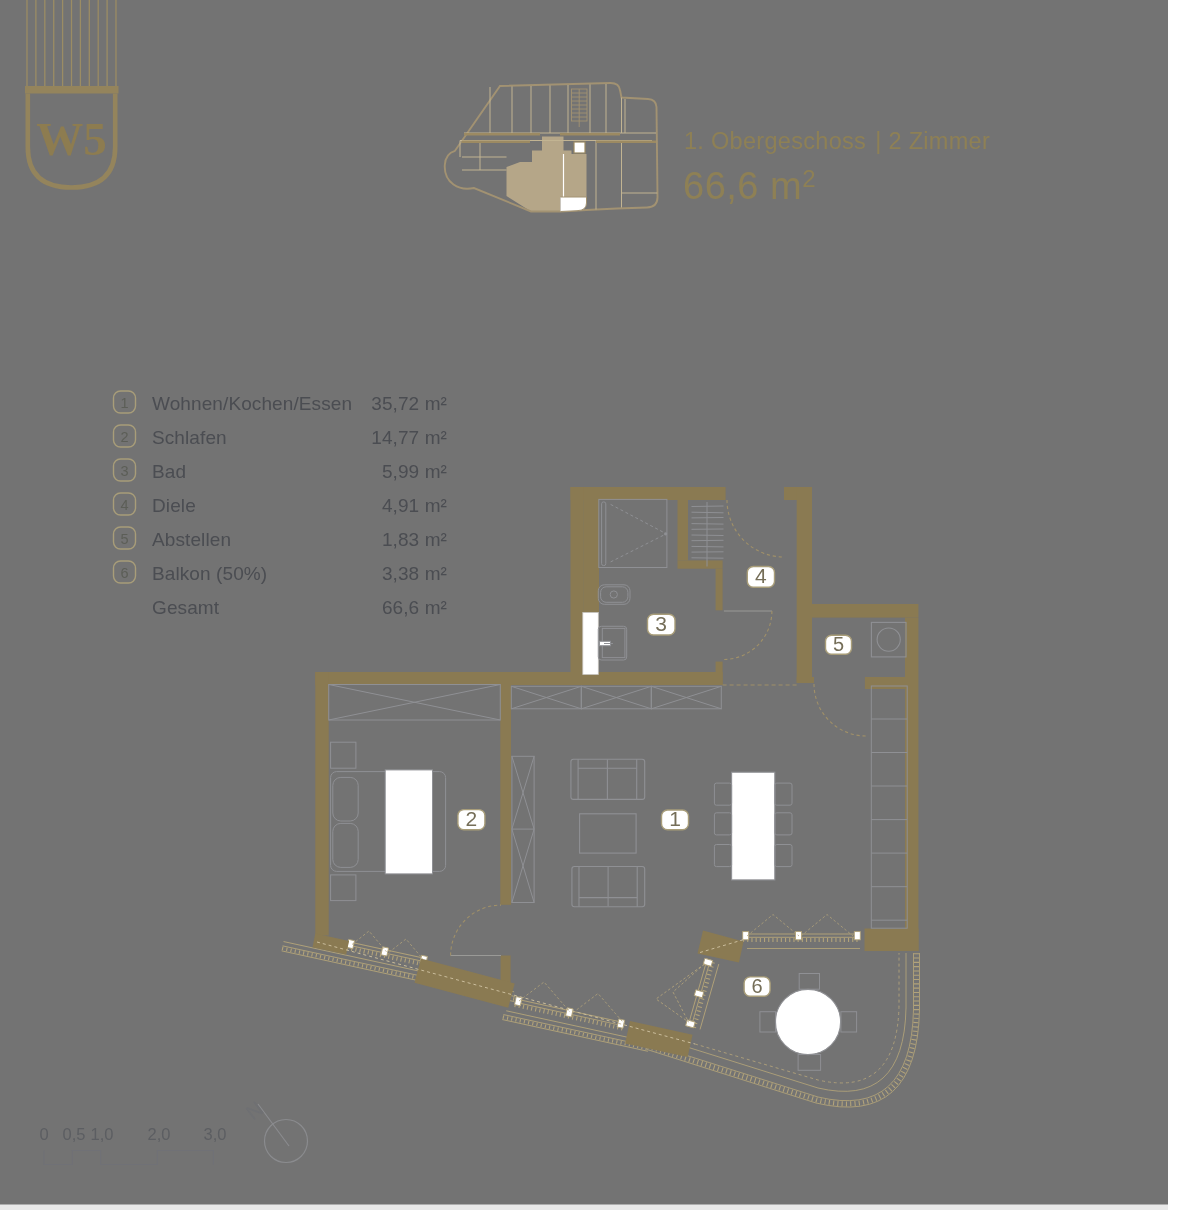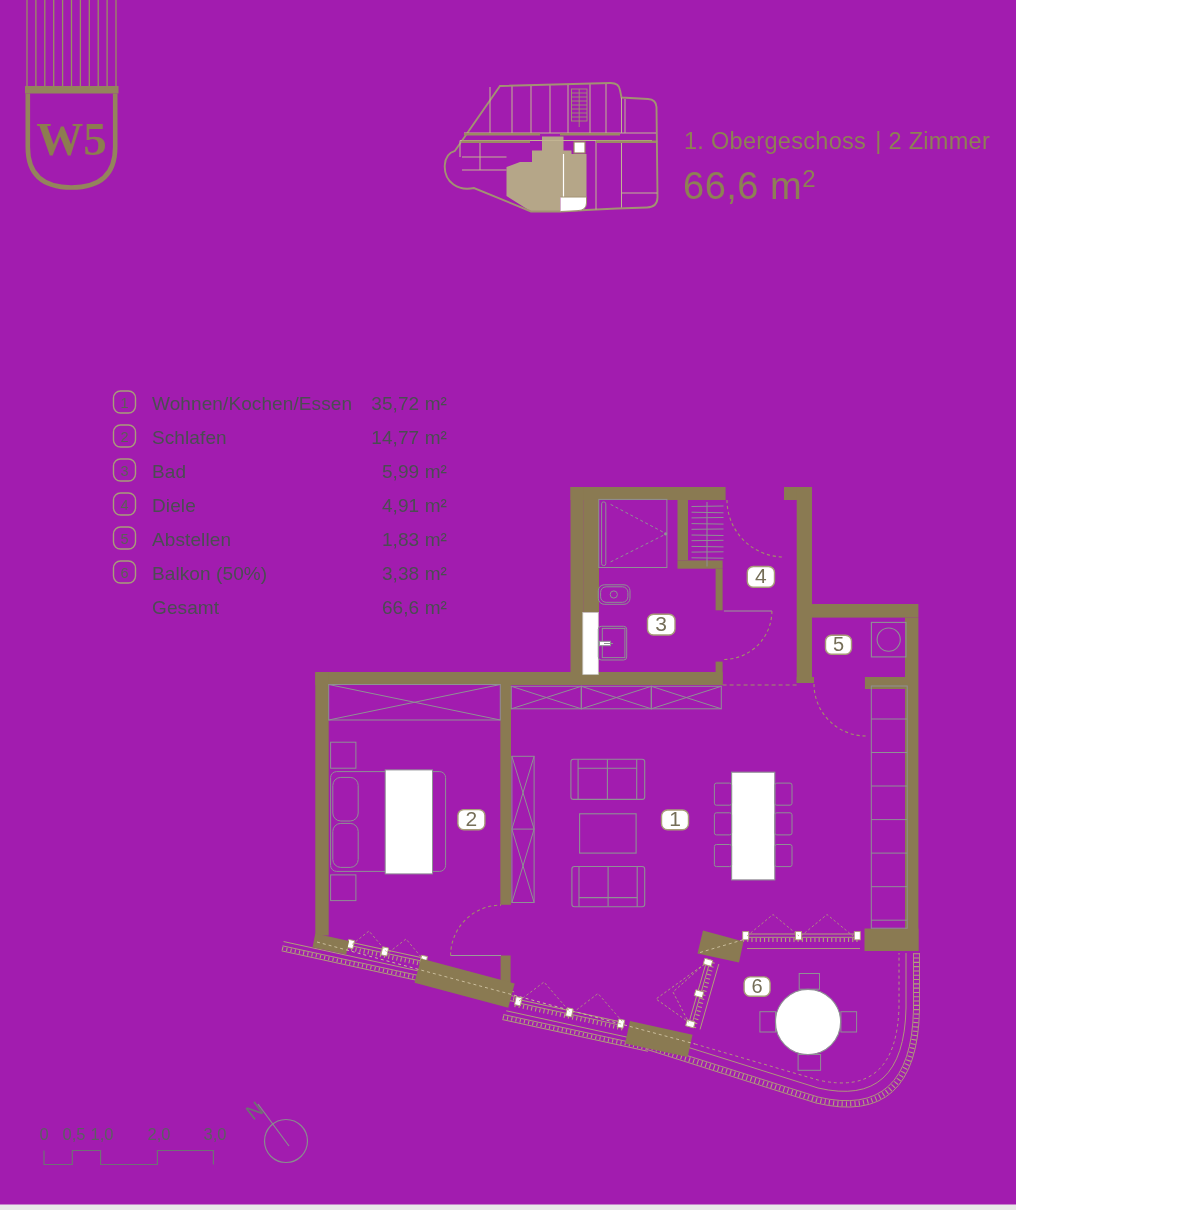--- a/index.html
+++ b/index.html
@@ -1,17 +1,17 @@
 <!DOCTYPE html>
 <html><head>
 <meta charset="utf-8">
 <style>
 html,body{margin:0;padding:0;background:#ffffff;}
 body{font-family:"Liberation Sans",sans-serif;}
-#page{position:relative;width:1016px;height:1210px;overflow:hidden;background:#a21caf;}
+#page{position:relative;width:1168px;height:1210px;overflow:hidden;background:#737373;}
 </style>
 </head>
 <body>
 <div id="page">
 <svg width="1200" height="1210" viewBox="0 0 1200 1210">
 
 <g stroke="#9b8c64" stroke-width="1.3" fill="none">
 <line x1="27" y1="0" x2="27" y2="87"></line>
 <line x1="35.9" y1="0" x2="35.9" y2="87"></line>
 <line x1="44.8" y1="0" x2="44.8" y2="87"></line>

